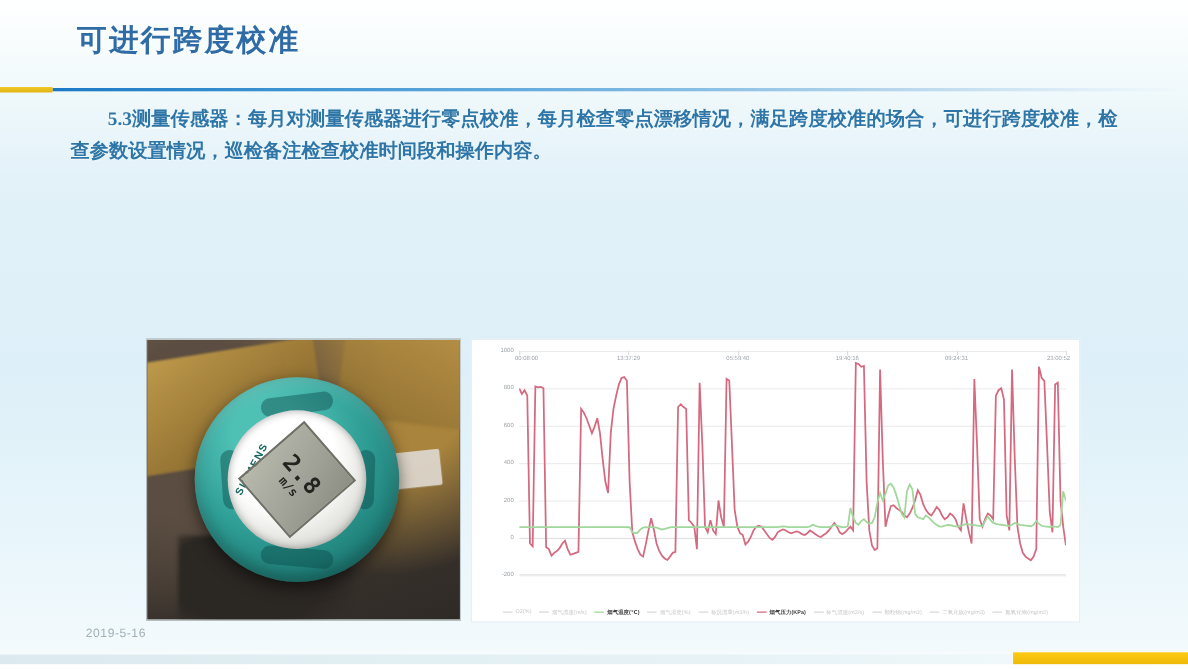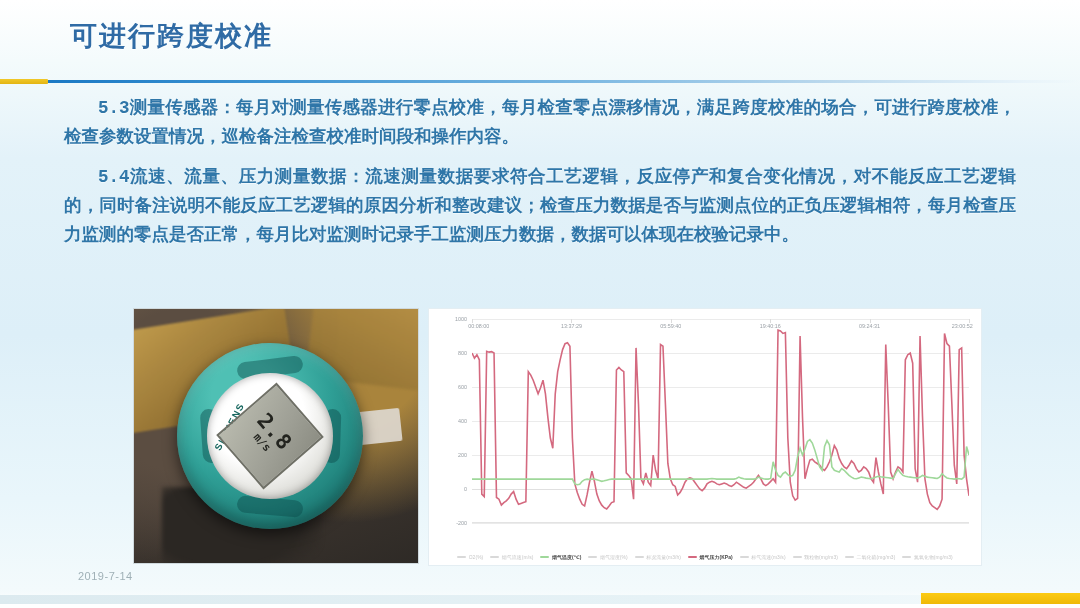--- a/index.html
+++ b/index.html
@@ -30,21 +30,21 @@
     background:linear-gradient(180deg,#f0c82a,#e3b412);
     border-radius:0 1px 1px 0;
   }
   .hdr-rule .blue{
     position:absolute;left:48px;top:1px;width:1032px;height:3px;
     background:linear-gradient(90deg,#1b79c4 0%,#3f95d3 22%,#7cb8e2 52%,#bcd9ed 76%,#e7f3fa 94%,rgba(255,255,255,0) 100%);
   }
   
   .body-text{
     position:absolute;left:64px;top:94px;width:952px;
-    font-family:Liberation Mono, monospace;
+    font-family:Liberation Serif, serif;
     color:#2f76a8;
     font-size:17.5px;line-height:29px;
     font-weight:600;
     text-shadow:0 1px 0 rgba(255,255,255,.55);
     text-align:justify;
   }
   .para{margin:0 0 11px 0;text-indent:34px;}
   
   .photo{
     position:absolute;left:133px;top:308px;width:284px;height:254px;
@@ -145,21 +145,20 @@
 <div class="slide">
 
   <div class="title">可进行跨度校准</div>
   <div class="hdr-rule">
     <div class="gold"></div>
     <div class="blue"></div>
   </div>
 
   <div class="body-text">
     <p class="para">5.3测量传感器：每月对测量传感器进行零点校准，每月检查零点漂移情况，满足跨度校准的场合，可进行跨度校准，检查参数设置情况，巡检备注检查校准时间段和操作内容。</p>
-    <p class="para">5.4流速、流量、压力测量数据：流速测量数据要求符合工艺逻辑，反应停产和复合变化情况，对不能反应工艺逻辑的，同时备注说明不能反应工艺逻辑的原因分析和整改建议；检查压力数据是否与监测点位的正负压逻辑相符，每月检查压力监测的零点是否正常，每月比对监测时记录手工监测压力数据，数据可以体现在校验记录中。</p>
   </div>
 
   <div class="photo">
     <div class="ph-bg"></div>
     <div class="ph-cloth"></div>
     <div class="ph-cloth2"></div>
     <div class="ph-tag"></div>
     <div class="ph-dark"></div>
     <div class="dev">
       <div class="notch n1"></div>
@@ -259,18 +258,18 @@
           <span class="dash" style="background: rgb(217, 217, 217);"></span>
           <span class="txt">二氧化硫(mg/m3)</span>
         </div>
         <div class="lg">
           <span class="dash" style="background: rgb(217, 217, 217);"></span>
           <span class="txt">氮氧化物(mg/m3)</span>
         </div>
       </div>
   </div>
 
-  <div class="foot-date">2019-7-14</div>
+  <div class="foot-date">2019-5-16</div>
   <div class="foot-bar"></div>
   <div class="foot-gold"></div>
   <div class="foot-edge"></div>
 
 </div>
 
 </body></html>

